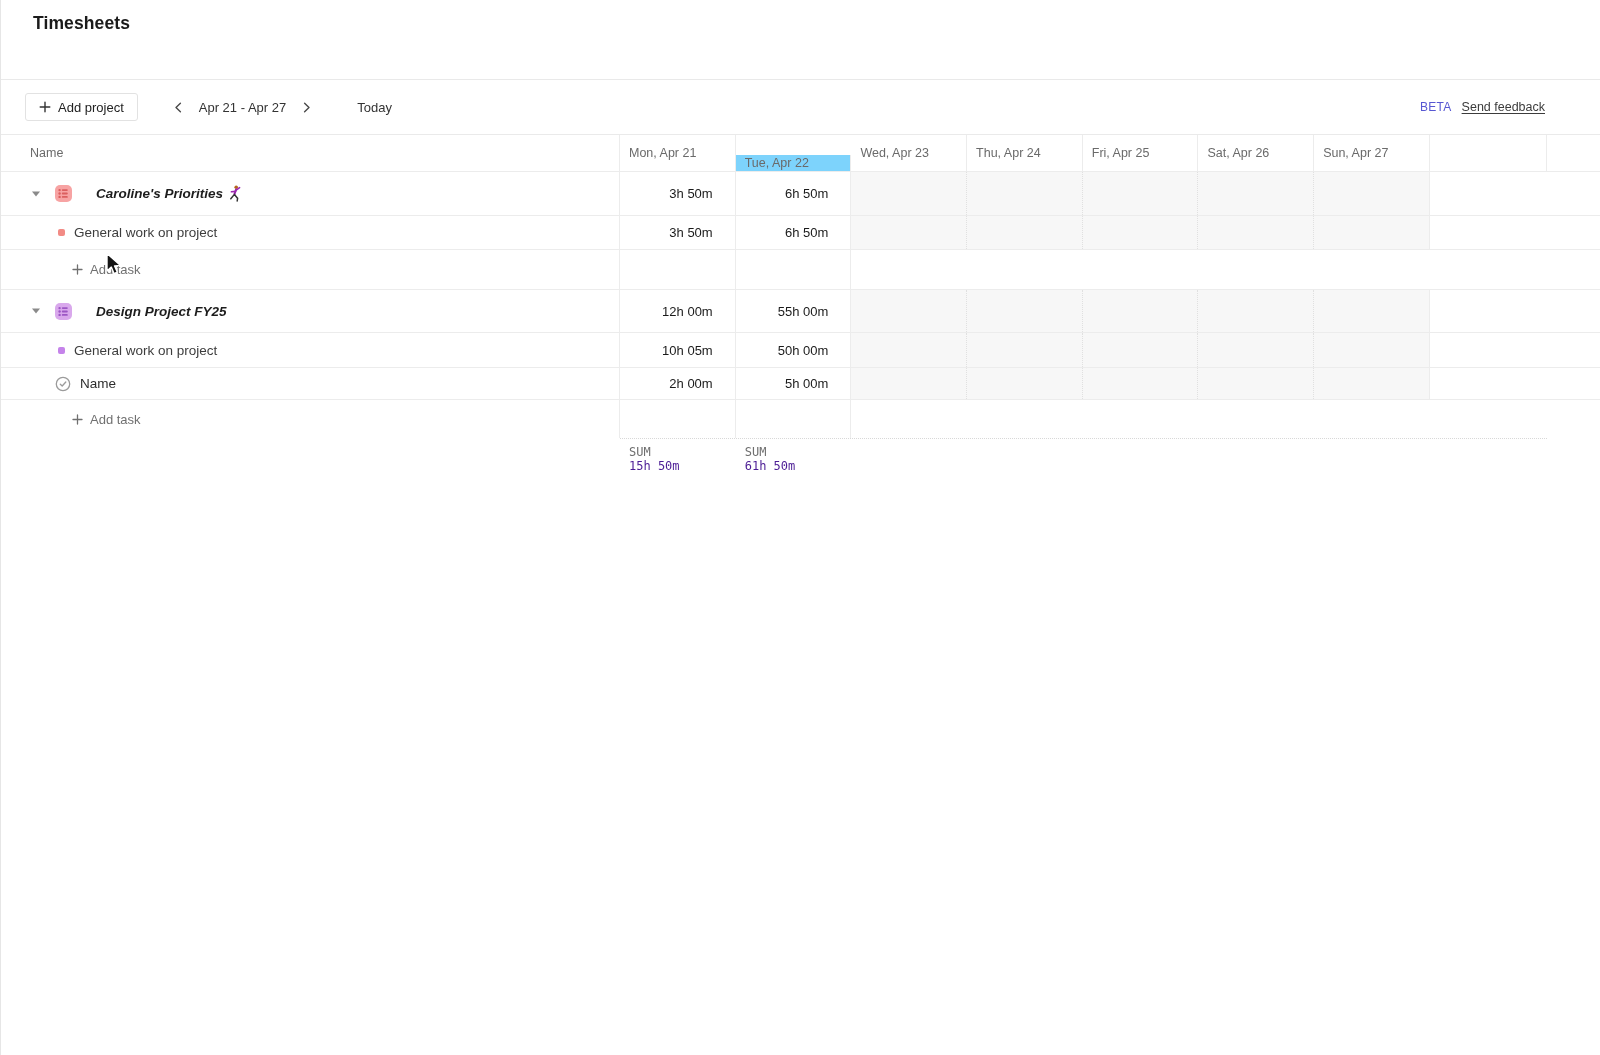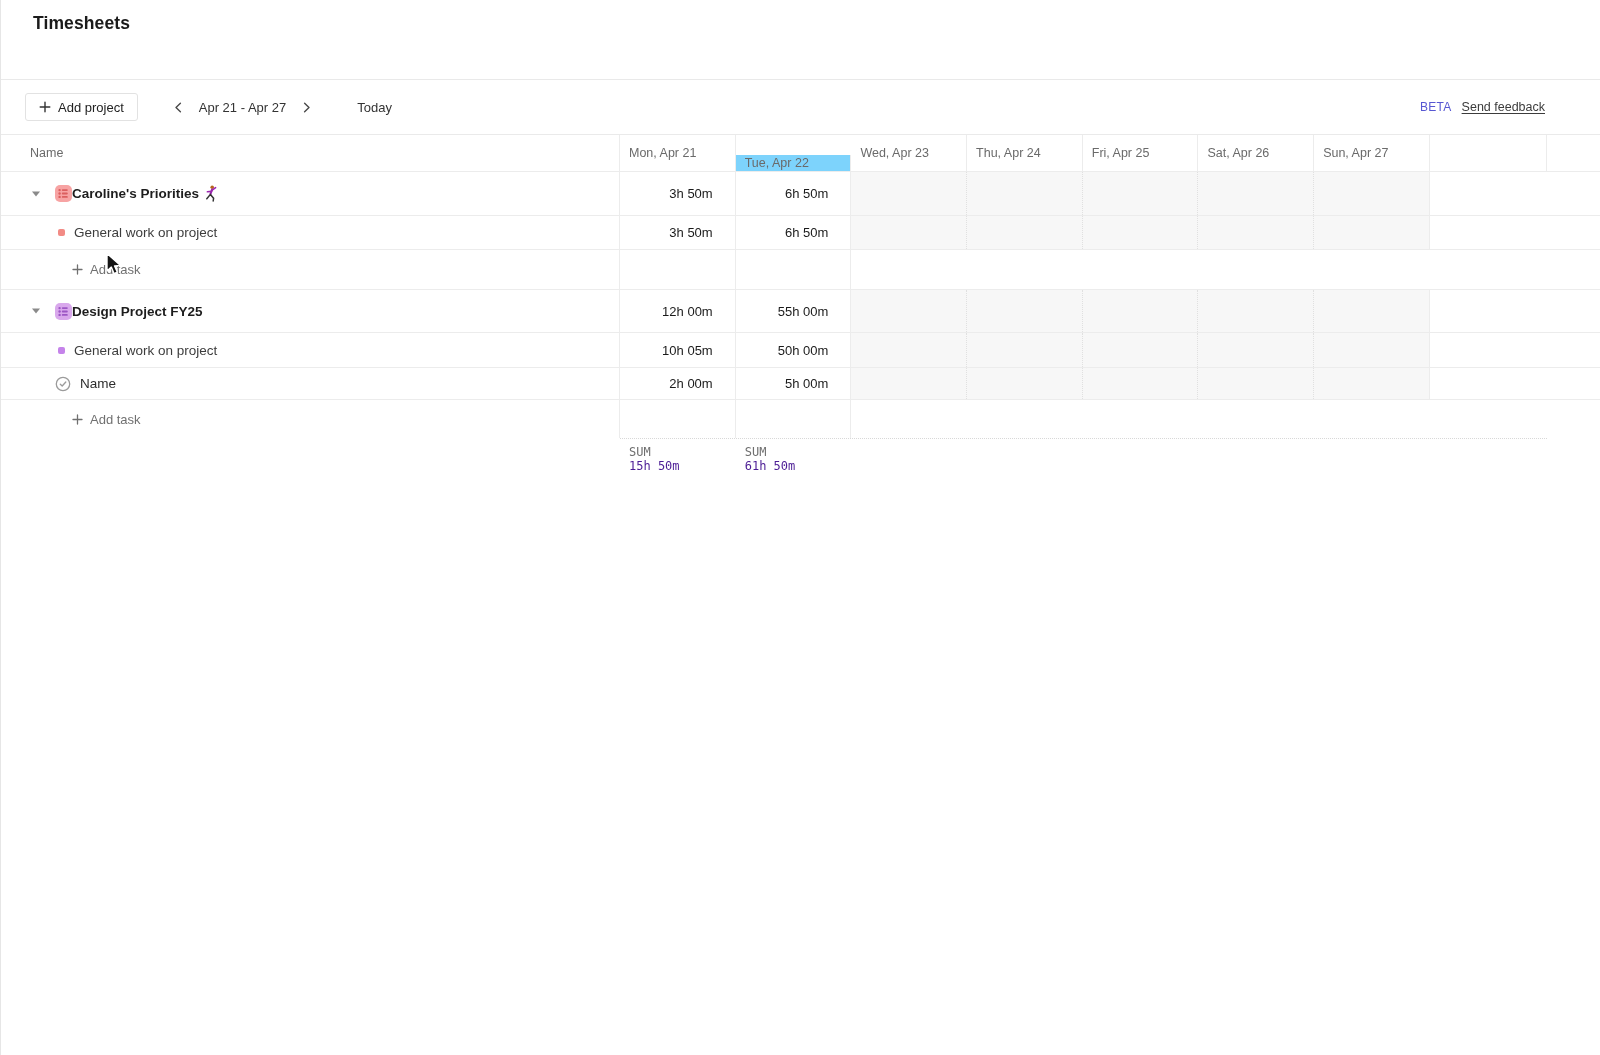--- a/index.html
+++ b/index.html
@@ -76,21 +76,21 @@
     background:#fff; border-right:1px solid #ececec;
     justify-content:flex-end; padding-right:22px;
     font-size:13px; color:#1a1a1a;
   }
   .day.empty { background:#f7f7f7; border-right:1px dotted #e0e0e0; }
   .day.empty.last { border-right:1px solid #ececec; }
   .day.blank { background:#fff; border-right:1px solid #ececec; }
 
   .twisty { margin-left:30px; width:10px; height:10px; display:flex; align-items:center; cursor:pointer; }
   .proj-icon { margin-left:14px; width:17px; height:17px; flex:0 0 auto; }
-  .proj-name { margin-left:0; font-size:13.5px; font-weight:700; color:#1d1d1d; }
+  .proj-name { margin-left:24px; font-size:13.5px; font-weight:700; color:#1d1d1d;font-style:italic; }
   .proj-emoji { margin-left:6px; display:flex; align-items:center; }
 
   .bullet { width:7px; height:7px; border-radius:2px; margin-left:57px; flex:0 0 auto; }
   .bullet.pink { background:#f28b85; }
   .bullet.purple { background:#c583ea; }
   .task-label { margin-left:9px; font-size:13.5px; color:#3d3d3d; }
   .task-circle { margin-left:54px; display:flex; align-items:center; }
   .task-name { margin-left:9px; font-size:13.5px; color:#2e2e2e; }
 
   .addtask-inner { display:flex; align-items:center; margin-left:71px; cursor:pointer; }

